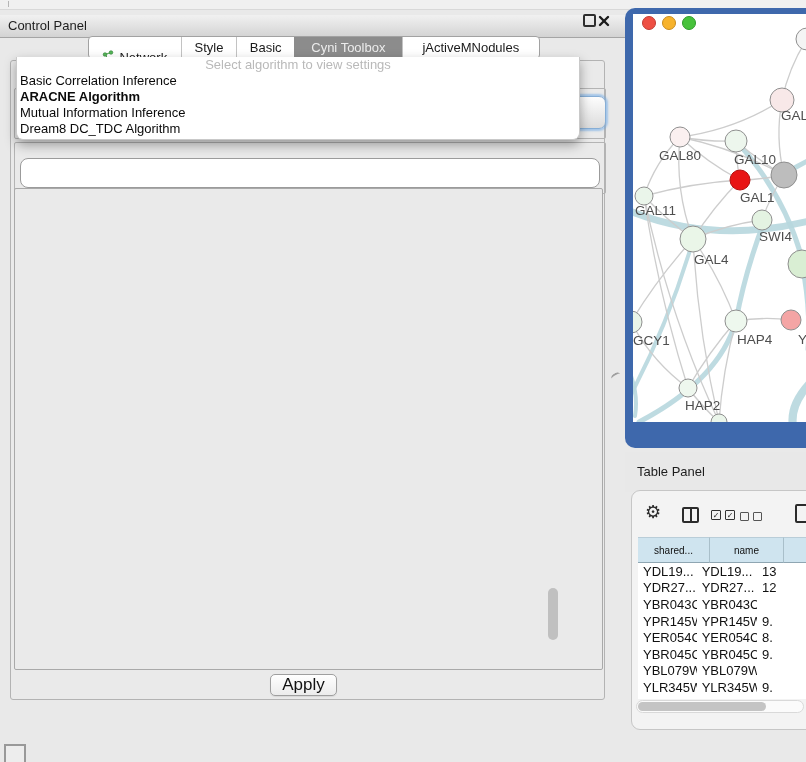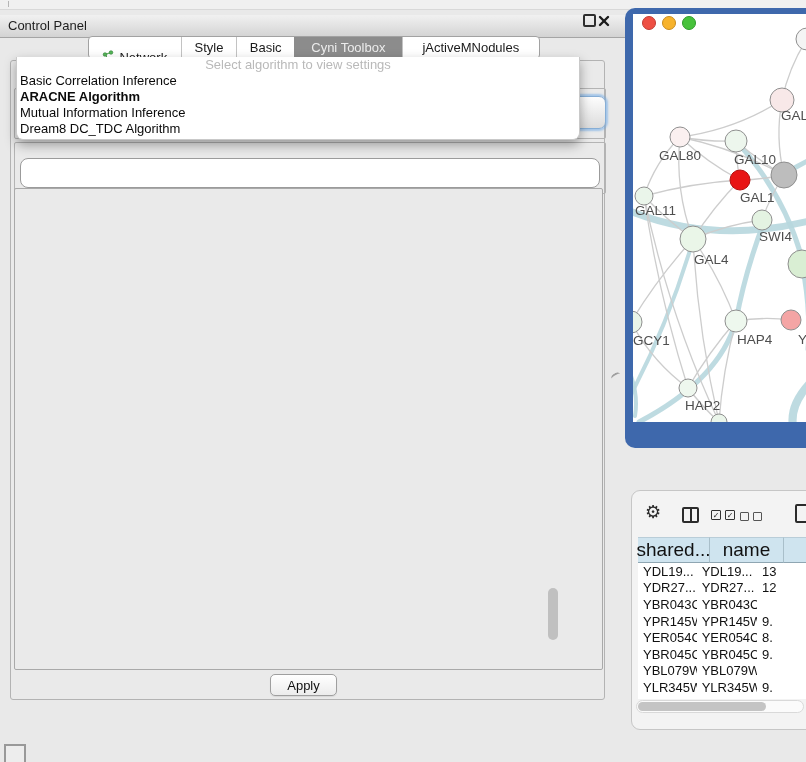--- a/index.html
+++ b/index.html
@@ -72,21 +72,21 @@
             background:#fbfbfb;box-sizing:border-box;}
   .tri{position:absolute;font-size:11px;color:#111;}
 
   #attr-list{position:absolute;left:36px;top:585px;width:526px;height:68px;background:#fff;
              border:1px solid #bdbdbd;box-sizing:border-box;overflow:hidden;}
   .aitem{height:16.5px;line-height:16.5px;width:510px;background:var(--sel-blue);color:#fff;
          font-size:13px;padding-left:6px;box-sizing:border-box;white-space:nowrap;}
   .list-sb{position:absolute;left:548px;top:588px;width:10px;height:52px;background:#c0c0c0;border-radius:5px;z-index:4;}
 
   #apply{position:absolute;left:270px;top:674px;width:67px;height:22px;border:1px solid #9f9f9f;border-radius:5px;
-         background:linear-gradient(#ffffff,#ececec);font-size:13px;display:flex;align-items:center;
+         background:linear-gradient(#ffffff,#ececec);font-size:17px;display:flex;align-items:center;
          justify-content:center;color:#111;box-shadow:0 1px 1px rgba(0,0,0,.08);box-sizing:border-box;z-index:3;}
 
   
   .net-frame{left:625px;top:8px;width:181px;height:440px;background:var(--frame-blue);border-radius:10px 0 0 10px;}
   .net-canvas{left:633px;top:14px;width:173px;height:408px;background:#ffffff;overflow:hidden;}
   .grip{left:611px;top:373px;width:10px;height:5px;border-top:2px solid #9f9f9f;border-radius:50%;transform:rotate(-30deg);}
 
   
   .tbl-title{left:625px;top:452px;width:181px;height:40px;background:#e8e8e8;font-size:13px;color:#1d1d1d;
              line-height:40px;padding-left:12px;box-sizing:border-box;}
@@ -97,21 +97,21 @@
   .split-ic div{position:absolute;left:50%;top:0;width:2px;height:100%;background:#2b2b2b;transform:translateX(-50%);}
   .ckpair{left:711px;top:510px;display:flex;gap:4px;}
   .ckbox{width:10px;height:10px;border:1.5px solid #333;border-radius:1px;font-size:8px;line-height:9px;
          text-align:center;color:#222;box-sizing:border-box;}
   .unpair{left:740px;top:512px;display:flex;gap:4px;}
   .unbox{width:9px;height:9px;border:1.5px solid #555;border-radius:1px;box-sizing:border-box;}
   .partial-ic{left:795px;top:504px;width:16px;height:19px;border:2px solid #2b2b2b;border-radius:2px;box-sizing:border-box;}
 
   #tbl-head{position:absolute;left:638px;top:537px;display:flex;height:26px;}
   .hcell{background:var(--hdr-blue);border-right:1px solid #a9bfca;border-top:1px solid #b9cdd8;
-         border-bottom:1px solid #8fa6b2;box-sizing:border-box;font-size:19px;display:flex;
+         border-bottom:1px solid #8fa6b2;box-sizing:border-box;font-size:10px;display:flex;
          align-items:center;justify-content:center;color:#111;}
   #tbl-body{position:absolute;left:638px;top:563px;width:168px;height:136px;background:#fff;overflow:hidden;}
   .trow{display:flex;height:16.6px;align-items:center;}
   .tcell{font-size:13px;color:#111;padding-left:5px;box-sizing:border-box;white-space:nowrap;overflow:hidden;}
 
   .mini-icon{left:4px;top:744px;width:22px;height:20px;border:2px solid #999;background:#ededed;box-sizing:border-box;}
 </style>
 </head>
 <body>
 
@@ -319,20 +319,21 @@
         <text x="165" y="330" font-size="13.5" fill="#4e4e4e" font-family="Liberation Sans, sans-serif">Y</text>
         <text x="0" y="331" font-size="13.5" fill="#4e4e4e" font-family="Liberation Sans, sans-serif">GCY1</text>
         <text x="52" y="396" font-size="13.5" fill="#4e4e4e" font-family="Liberation Sans, sans-serif">HAP2</text>
         <circle cx="16" cy="9" r="6.5" fill="#ee4f43" stroke="#c23b33" stroke-width="1"></circle>
         <circle cx="36" cy="9" r="6.5" fill="#f7b32c" stroke="#c98c1d" stroke-width="1"></circle>
         <circle cx="56" cy="9" r="6.5" fill="#47c23b" stroke="#2f9b2a" stroke-width="1"></circle>
       </svg>
   </div>
   <div class="abs grip"></div>
 
+  <div class="abs tbl-title">Table Panel</div>
   <div class="abs tbl-window"></div>
   <div class="abs gear">⚙</div>
   <div class="abs split-ic">
       <div></div>
     </div>
   <div class="abs ckpair">
     <div class="ckbox">✓</div>
     <div class="ckbox">✓</div>
   </div>
   <div class="abs unpair">

